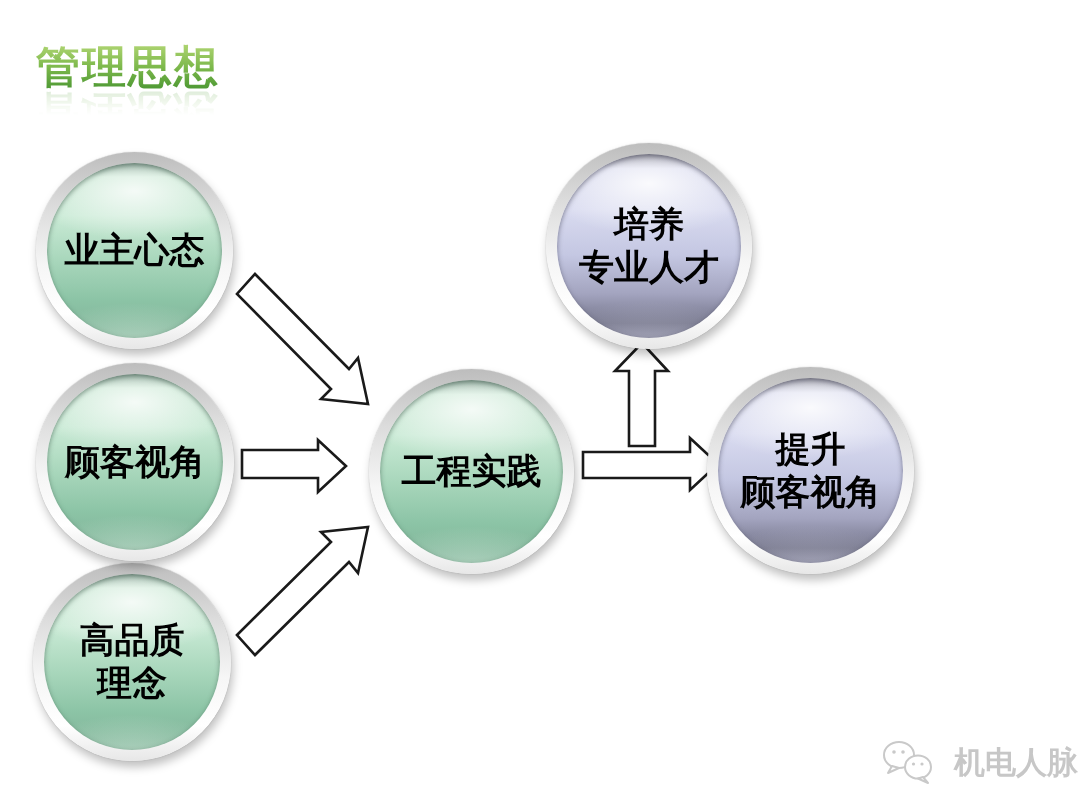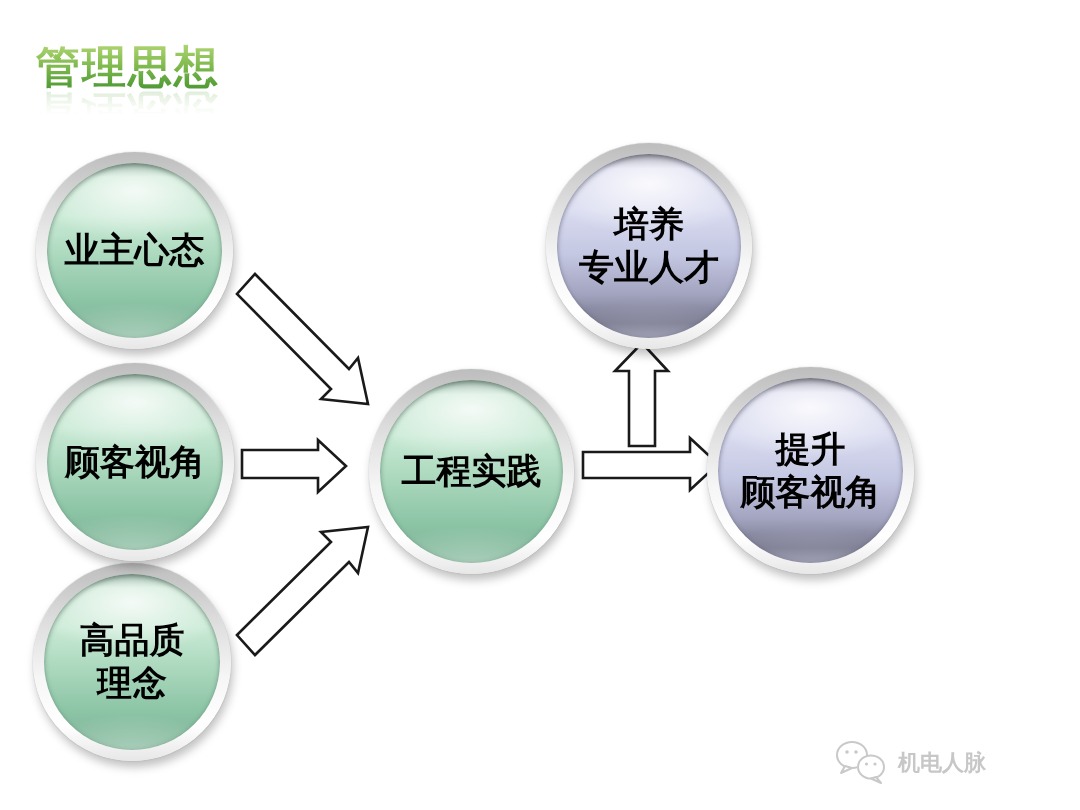--- a/index.html
+++ b/index.html
@@ -58,23 +58,23 @@
   
   .c-owner    { left:36px;  top:152px; width:197px; height:197px; }
   .c-customer { left:36px;  top:363px; width:198px; height:198px; }
   .c-quality  { left:33px;  top:563px; width:198px; height:198px; }
   .c-practice { left:369px; top:369px; width:205px; height:205px; }
   .c-talent   { left:546px; top:143px; width:206px; height:206px; }
   .c-manage   { left:707px; top:367px; width:207px; height:207px; }
 
   
   .watermark {
-    position:absolute; left:835px; top:740px;
-    display:flex; align-items:center; gap:9px;
-    color:#c7c7c7; font-size:22px; font-weight:bold;
+    position:absolute; left:882px; top:740px;
+    display:flex; align-items:center; gap:18px;
+    color:#c7c7c7; font-size:31px; font-weight:bold;
   }
 </style>
 </head>
 <body>
 
 <div class="slide">
 
   <div class="title-wrap">
     <div class="title">管理思想</div>
     <div class="title-reflection">管理思想</div>

